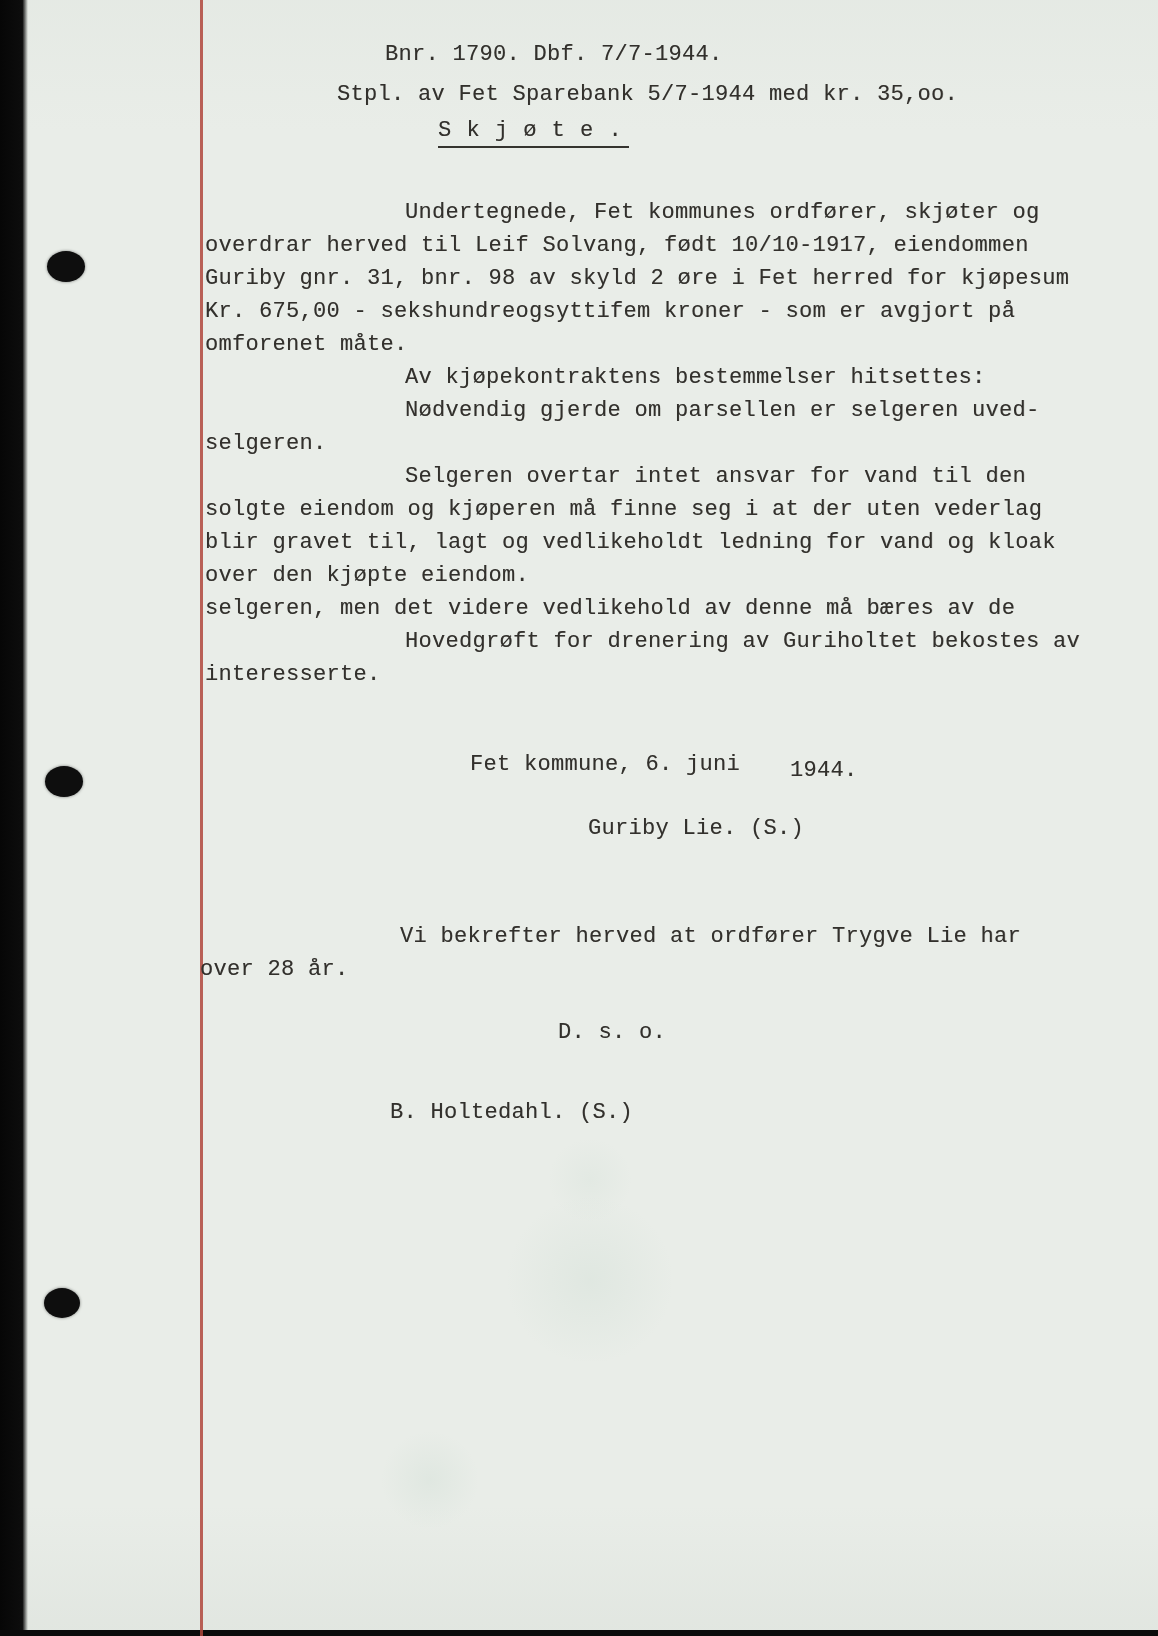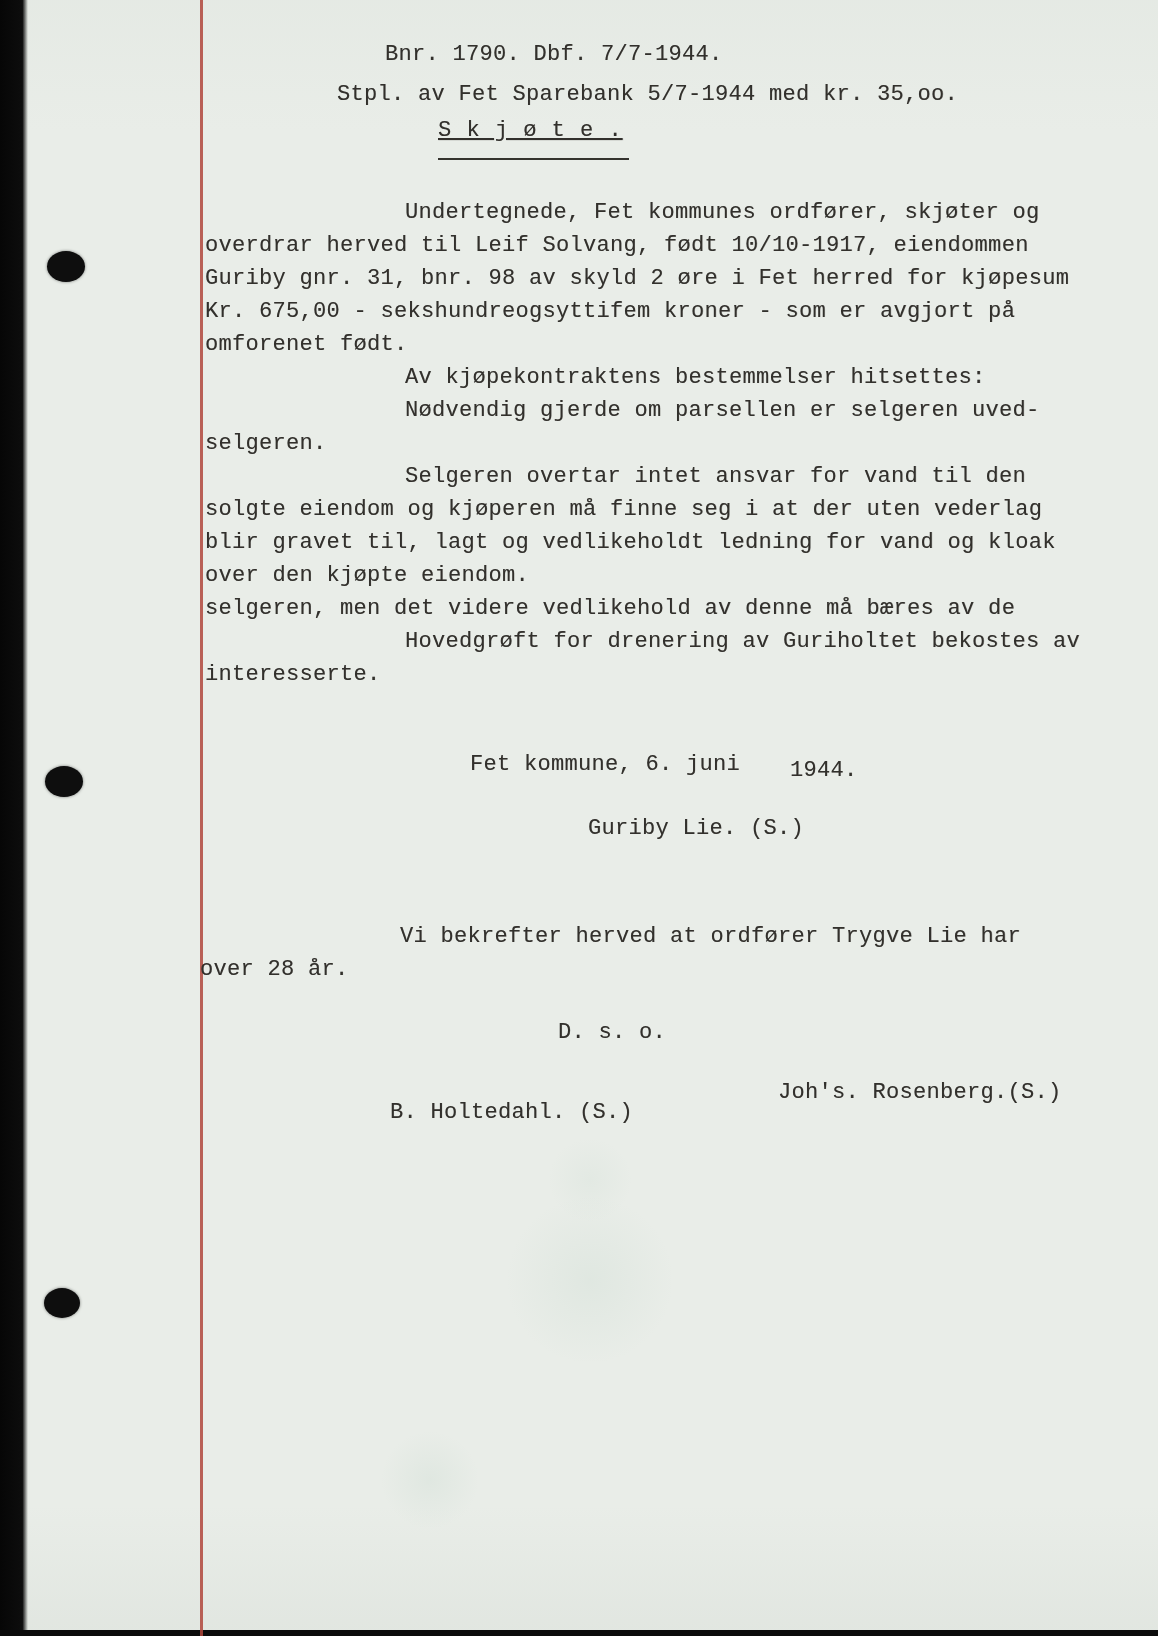--- a/index.html
+++ b/index.html
@@ -43,23 +43,22 @@
   .abs { position: absolute; white-space: nowrap; }
   .line { white-space: nowrap; line-height: 33px; height: 33px; letter-spacing: 0.3px; }
   .indent { padding-left: 200px; }
 
   .hdr1 { left: 385px; top: 38px; }
   .hdr2 { left: 310px; top: 78px; margin-left: 27px; }
   .title-wrap { left: 438px; top: 118px; }
   .doc-title {
     display: inline-block;
     border-bottom: 2px solid #35342f;
-    padding: 0 6px 15px 0;
+    padding: 0 6px 3px 0;
     letter-spacing: 1px;
-    text-decoration: underline;
   }
   .body-block { left: 205px; top: 196px; width: 910px; }
   .dateline { left: 470px; top: 748px; }
   .dateyear { left: 790px; top: 754px; }
   .sig-mayor { left: 588px; top: 812px; }
   .attest-block { left: 200px; top: 920px; width: 910px; }
   .dso { left: 558px; top: 1016px; }
   .wit-left { left: 390px; top: 1076px; margin-top: 20px; }
   .wit-right { left: 778px; top: 1076px; }
 </style>
@@ -81,21 +80,21 @@
 
   <div class="abs title-wrap">
     <span class="doc-title">S k j ø t e .</span>
   </div>
 
   <div class="abs body-block">
     <div class="line indent">Undertegnede, Fet kommunes ordfører, skjøter og</div>
     <div class="line">overdrar herved til Leif Solvang, født 10/10-1917, eiendommen</div>
     <div class="line">Guriby gnr. 31, bnr. 98 av skyld 2 øre i Fet herred for kjøpesum</div>
     <div class="line">Kr. 675,00 - sekshundreogsyttifem kroner - som er avgjort på</div>
-    <div class="line">omforenet født.</div>
+    <div class="line">omforenet måte.</div>
     <div class="line indent">Av kjøpekontraktens bestemmelser hitsettes:</div>
     <div class="line indent">Nødvendig gjerde om parsellen er selgeren uved-</div>
     <div class="line">selgeren.</div>
     <div class="line indent">Selgeren overtar intet ansvar for vand til den</div>
     <div class="line">solgte eiendom og kjøperen må finne seg i at der uten vederlag</div>
     <div class="line">blir gravet til, lagt og vedlikeholdt ledning for vand og kloak</div>
     <div class="line">over den kjøpte eiendom.</div>
     <div class="line">selgeren, men det videre vedlikehold av denne må bæres av de</div>
     <div class="line indent">Hovedgrøft for drenering av Guriholtet bekostes av</div>
     <div class="line">interesserte.</div>
@@ -107,15 +106,14 @@
   <div class="abs line sig-mayor">Guriby Lie. (S.)</div>
 
   <div class="abs attest-block">
     <div class="line indent">Vi bekrefter herved at ordfører Trygve Lie har</div>
     <div class="line">over 28 år.</div>
   </div>
 
   <div class="abs line dso">D. s. o.</div>
 
   <div class="abs line wit-left">B. Holtedahl. (S.)</div>
-  <div class="abs line wit-right">Joh's. Rosenberg.(S.)</div>
 
 </div>
 
 </body></html>

